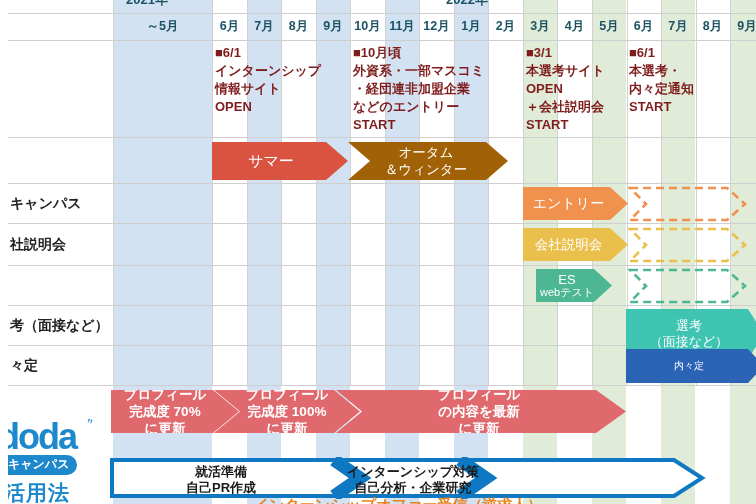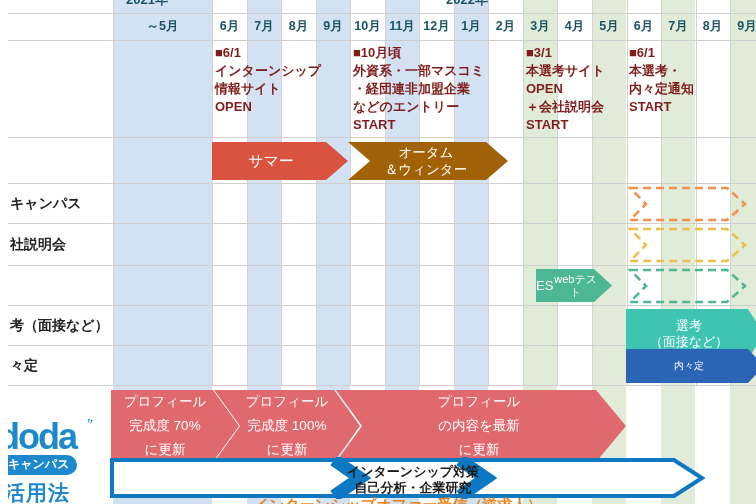--- a/index.html
+++ b/index.html
@@ -30,31 +30,31 @@
   .bar{position:absolute;z-index:2;display:flex;align-items:center;justify-content:center;
        color:#fff;font-weight:normal;text-align:center;white-space:pre-line;}
   .bar-summer{left:204px;top:142px;width:136px;height:38px;background:#da5340;font-size:15px;
     clip-path:polygon(0 0,calc(100% - 22px) 0,100% 50%,calc(100% - 22px) 100%,0 100%);padding-right:18px;box-sizing:border-box;}
   .bar-autumn{left:340px;top:142px;width:160px;height:38px;background:#a16207;font-size:13.5px;line-height:17px;
     clip-path:polygon(0 0,calc(100% - 22px) 0,100% 50%,calc(100% - 22px) 100%,0 100%,22px 50%);padding-left:10px;padding-right:14px;box-sizing:border-box;}
   .bar-entry{left:515px;top:187px;width:105px;height:33px;background:#f0914d;font-size:14px;
     clip-path:polygon(0 0,calc(100% - 18px) 0,100% 50%,calc(100% - 18px) 100%,0 100%);padding-right:14px;box-sizing:border-box;}
   .bar-seminar{left:515px;top:228px;width:105px;height:33px;background:#ebbf4c;font-size:13.5px;
     clip-path:polygon(0 0,calc(100% - 18px) 0,100% 50%,calc(100% - 18px) 100%,0 100%);padding-right:14px;box-sizing:border-box;}
-  .bar-es{left:528px;top:269px;width:76px;height:33px;background:#4db692;flex-direction:row;line-height:13px;
+  .bar-es{left:528px;top:269px;width:76px;height:33px;background:#4db692;flex-direction:column;line-height:13px;
     clip-path:polygon(0 0,calc(100% - 18px) 0,100% 50%,calc(100% - 18px) 100%,0 100%);padding-right:14px;box-sizing:border-box;}
   .bar-es .l1{font-size:13px;} .bar-es .l2{font-size:11px;}
   .bar-senko{left:618px;top:309px;width:138px;height:50px;background:#3fc4b2;font-size:13px;line-height:16px;
     clip-path:polygon(0 0,calc(100% - 16px) 0,100% 50%,calc(100% - 16px) 100%,0 100%);padding-right:12px;box-sizing:border-box;}
   .bar-naitei{left:618px;top:349px;width:138px;height:34px;background:#2b63b5;font-size:10px;
     clip-path:polygon(0 0,calc(100% - 16px) 0,100% 50%,calc(100% - 16px) 100%,0 100%);padding-right:12px;box-sizing:border-box;}
   .dashed{position:absolute;z-index:2;}
   
-  .prof{position:absolute;top:390px;height:72px;z-index:2;background:#e0696e;color:#fff;font-weight:normal;
-        font-size:13.5px;line-height:24px;display:flex;align-items:center;justify-content:center;
+  .prof{position:absolute;top:390px;height:43px;z-index:2;background:#e0696e;color:#fff;font-weight:bold;
+        font-size:13.5px;line-height:17px;display:flex;align-items:center;justify-content:center;
         text-align:center;white-space:pre-line;box-sizing:border-box;}
   .p1{left:103px;width:128px;clip-path:polygon(0 0,calc(100% - 26px) 0,100% 50%,calc(100% - 26px) 100%,0 100%);padding-right:20px;}
   .p2{left:206px;width:146px;clip-path:polygon(0 0,calc(100% - 26px) 0,100% 50%,calc(100% - 26px) 100%,0 100%,26px 50%);padding-left:16px;padding-right:16px;}
   .p3{left:328px;width:290px;clip-path:polygon(0 0,calc(100% - 30px) 0,100% 50%,calc(100% - 30px) 100%,0 100%,26px 50%);padding-left:16px;padding-right:20px;}
   
   .prep-svg{position:absolute;left:100px;top:457px;z-index:2;}
   .prep-text{position:absolute;z-index:3;font-weight:bold;color:#1a1a1a;text-align:center;
              white-space:pre-line;font-size:13px;line-height:16px;}
   .pt1{left:133px;top:464px;width:160px;}
   .pt2{left:315px;top:464px;width:180px;}
@@ -163,20 +163,22 @@
 START</div>
 
   <div class="rlabel" style="top:195px;">キャンパス</div>
   <div class="rlabel" style="top:236px;">社説明会</div>
   <div class="rlabel" style="top:317px;">考（面接など）</div>
   <div class="rlabel" style="top:357px;">々定</div>
 
   <div class="bar bar-summer">サマー</div>
   <div class="bar bar-autumn">オータム
 ＆ウィンター</div>
+  <div class="bar bar-entry">エントリー</div>
+  <div class="bar bar-seminar">会社説明会</div>
   <div class="bar bar-es">
     <span class="l1">ES</span>
     <span class="l2">webテスト</span>
   </div>
   <div class="bar bar-senko">選考
 （面接など）</div>
   <div class="bar bar-naitei">内々定</div>
 
   <svg class="dashed" style="left:620px;top:186px;" width="120" height="36">
     <polygon points="2,2 99,2 117,18 99,34 2,34 18,18" fill="none" stroke="#f0914d" stroke-width="2.6" stroke-dasharray="8 5"></polygon>
@@ -196,20 +198,22 @@
 に更新</div>
   <div class="prof p3">プロフィール
 の内容を最新
 に更新</div>
 
   <svg class="prep-svg" width="600" height="42">
     <polygon points="4,3 566,3 594,21 566,39 4,39" fill="#ffffff" stroke="#0f78c2" stroke-width="4"></polygon>
     <polyline points="226,3 252,21 226,39" fill="none" stroke="#0f78c2" stroke-width="13"></polyline>
     <polyline points="352,3 378,21 352,39" fill="none" stroke="#0f78c2" stroke-width="13"></polyline>
   </svg>
+  <div class="prep-text pt1">就活準備
+自己PR作成</div>
   <div class="prep-text pt2">インターンシップ対策
 自己分析・企業研究</div>
 
   <div class="offer">インターンシップオファー受信（逆求人）</div>
 
   <div class="logo">
     <div class="logo-doda">doda</div>
     <span class="logo-spark">”</span>
     <div><span class="logo-badge">キャンパス</span></div>
     <div class="logo-usage">活用法</div>

